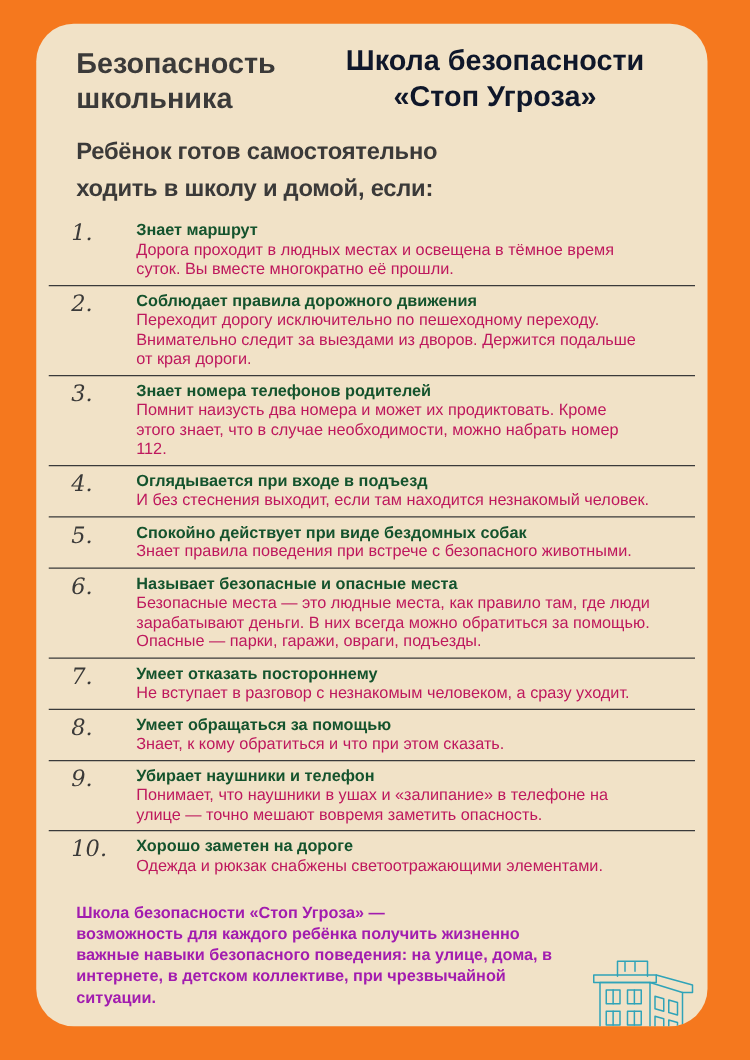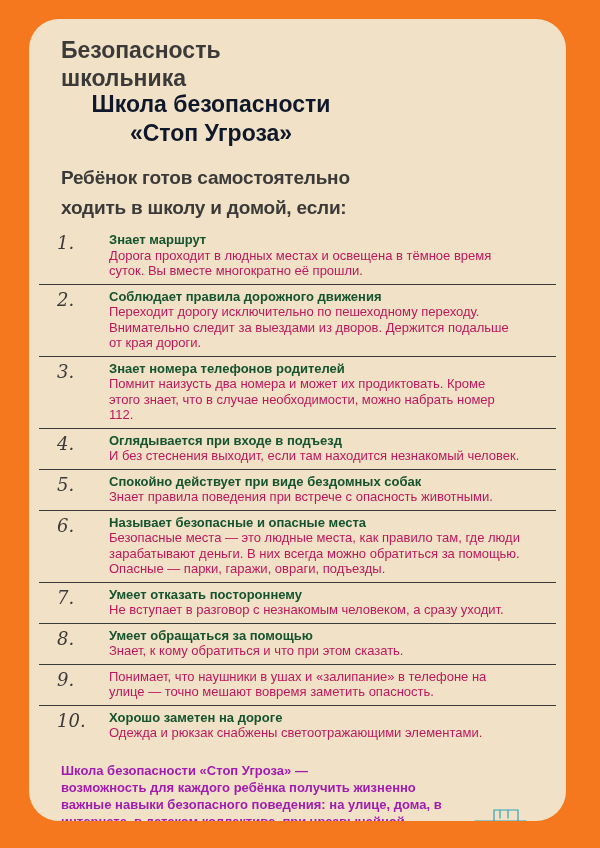--- a/index.html
+++ b/index.html
@@ -14,21 +14,20 @@
     position:absolute;left:29px;top:19px;
     width:537px;height:802px;
     background:#F1E2C7;
     border-radius:30px;
     overflow:hidden;
   }
   
   .brand-row{
     display:flex;justify-content:space-between;align-items:flex-start;
     margin:17px 20px 0 32px;
-    flex-direction:column;
   }
   .brand-title{
     font-size:23px;line-height:28px;font-weight:bold;
     color:#3B3A39;white-space:pre-line;
   }
   .org-title{
     font-size:23px;line-height:29px;font-weight:bold;
     color:#0f172a;white-space:pre-line;text-align:center;
     width:300px;margin-top:-2px;
   }
@@ -110,21 +109,21 @@
       <div class="item-number">4.</div>
       <div class="item-text">
         <div class="item-title">Оглядывается при входе в подъезд</div>
         <div class="item-desc">И без стеснения выходит, если там находится незнакомый человек.</div>
       </div>
     </div>
     <div class="item">
       <div class="item-number">5.</div>
       <div class="item-text">
         <div class="item-title">Спокойно действует при виде бездомных собак</div>
-        <div class="item-desc">Знает правила поведения при встрече с опасность животными.</div>
+        <div class="item-desc">Знает правила поведения при встрече с безопасного животными.</div>
       </div>
     </div>
     <div class="item">
       <div class="item-number">6.</div>
       <div class="item-text">
         <div class="item-title">Называет безопасные и опасные места</div>
         <div class="item-desc">Безопасные места — это людные места, как правило там, где люди
 зарабатывают деньги. В них всегда можно обратиться за помощью.
 Опасные — парки, гаражи, овраги, подъезды.</div>
       </div>
@@ -139,20 +138,21 @@
     <div class="item">
       <div class="item-number">8.</div>
       <div class="item-text">
         <div class="item-title">Умеет обращаться за помощью</div>
         <div class="item-desc">Знает, к кому обратиться и что при этом сказать.</div>
       </div>
     </div>
     <div class="item">
       <div class="item-number">9.</div>
       <div class="item-text">
+        <div class="item-title">Убирает наушники и телефон</div>
         <div class="item-desc">Понимает, что наушники в ушах и «залипание» в телефоне на
 улице — точно мешают вовремя заметить опасность.</div>
       </div>
     </div>
     <div class="item">
       <div class="item-number">10.</div>
       <div class="item-text">
         <div class="item-title">Хорошо заметен на дороге</div>
         <div class="item-desc">Одежда и рюкзак снабжены светоотражающими элементами.</div>
       </div>

